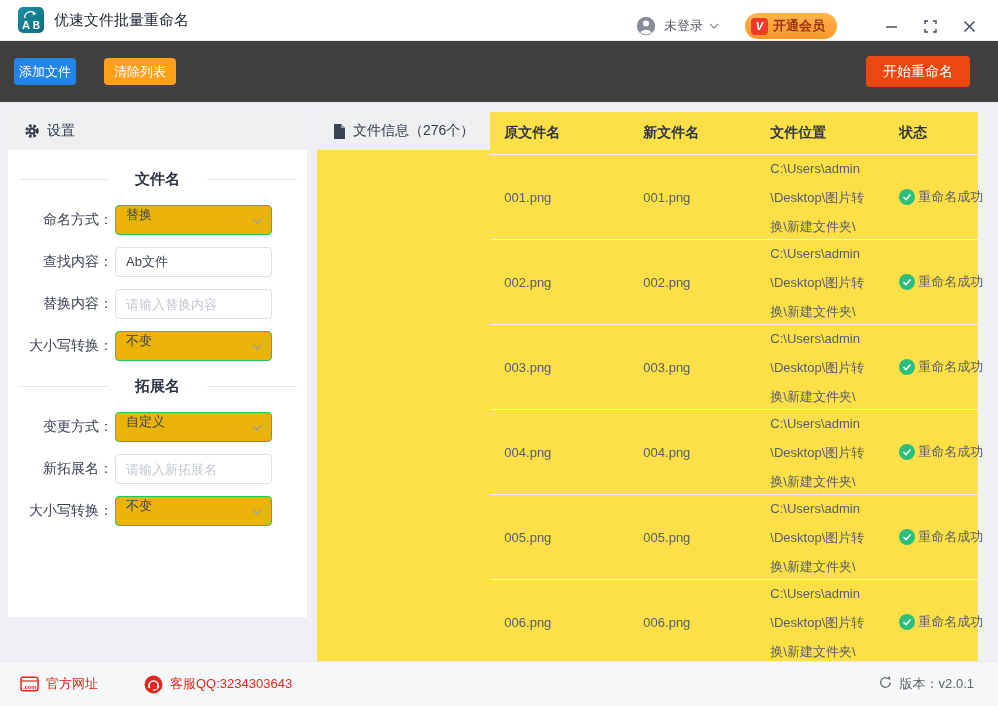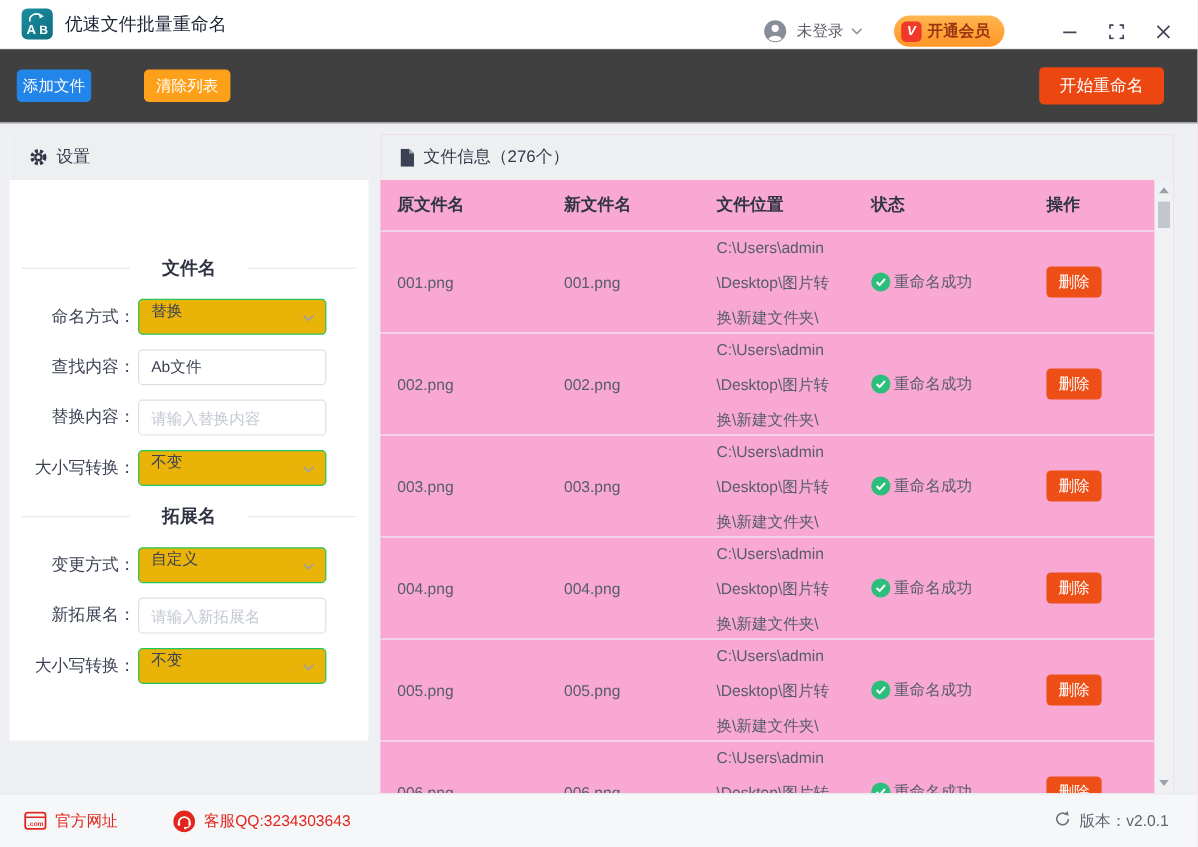--- a/index.html
+++ b/index.html
@@ -19,40 +19,40 @@
   .login-text { margin: 0 6px 0 8px; font-size: 13px; color: #5c6068; }
   .vip-pill { display: flex; align-items: center; height: 26px; border-radius: 13px; border: none; background: linear-gradient(180deg, #ffb54f, #ff9526); padding: 0 12px 0 6px; margin: 0 26px 0 26px; cursor: pointer; }
   .vip-badge { width: 17px; height: 17px; border-radius: 4px; background: var(--vip-badge-red, #f0392b); color: #fff; font-size: 11px; font-weight: bold; font-style: italic; display: flex; align-items: center; justify-content: center; margin-right: 5px; }
   .vip-label { font-size: 13px; font-weight: bold; color: #9a3512; }
   .win-btn { display: flex; align-items: center; justify-content: center; width: 22px; height: 22px; margin-left: 17px; cursor: pointer; }
 
   
   .toolbar { height: 62px; background: #404040; border-bottom: 1px solid #e7e9ed; display: flex; align-items: center; padding: 0 28px 0 14px; flex: none; }
   .btn { border: none; border-radius: 4px; color: #fff; cursor: pointer; font-family: inherit; }
   .btn-add { background: var(--accent-blue, #2285ea); font-size: 13px; height: 27px; padding: 0 5px; }
-  .btn-clear { background: var(--accent-orange, #ffa01a); font-size: 13px; height: 27px; padding: 0 10px; margin-left: 44px; }
+  .btn-clear { background: var(--accent-orange, #ffa01a); font-size: 13px; height: 27px; padding: 0 10px; margin-left: 28px; }
   .btn-start { background: var(--accent-red, #ed4711); font-size: 14px; height: 31px; padding: 0 17px; margin-left: auto; }
 
   
   .content { flex: 1; min-height: 0; display: flex; padding: 9px 20px 0 8px; gap: 10px; }
   .panel-header { height: 38px; background: #eeeff1; display: flex; align-items: center; padding: 0 16px; gap: 7px; font-size: 14px; color: #33384a; flex: none; }
 
   .settings-panel { width: 299px; height: 505px; background: #fff; flex: none; display: flex; flex-direction: column; }
-  .settings-body { padding-top: 4px; margin-top: 44px; }
+  .settings-body { padding-top: 4px; }
   .section-title-row { display: flex; align-items: center; margin: 16px 10px 16px; }
   .section-title-row .line { flex: 1; height: 1px; background: #e5e8ee; }
   .sec-title { margin: 0 27px; font-size: 15px; font-weight: bold; color: #2e3344; }
   .field { display: flex; align-items: center; justify-content: flex-end; margin-bottom: 12px; padding-right: 35px; }
   .field-label { font-size: 14px; color: #3c4254; margin-right: 2px; white-space: nowrap; }
   .select-box { position: relative; width: 157px; height: 30px; border: 1px solid #22c55e; border-radius: 4px; background: #eab308; display: flex; align-items: flex-start; padding: 0 24px 0 10px; font-size: 13px; color: #3c4254; cursor: pointer; }
   .select-box svg { position: absolute; right: 9px; top: 12px; }
   .text-input { width: 157px; height: 30px; border: 1px solid #dcdfe6; border-radius: 4px; padding: 0 10px; font-size: 13px; color: #3c4254; font-family: inherit; outline: none; }
   .text-input::placeholder { color: #c3c8d2; }
 
-  .file-panel { flex: 1; height: 549px; background: #f9a8d4; display: flex; flex-direction: column; min-width: 0; }
+  .file-panel { flex: 1; height: 549px; background: #fde047; display: flex; min-width: 0; }
   .table-wrap { flex: 1; min-height: 0; display: flex; }
   .table-area { flex: 1; min-width: 0; overflow: hidden; }
   .thead, .trow { display: flex; align-items: center; }
   .thead { height: 43px; border-bottom: 1px solid #ebeef5; font-size: 14px; font-weight: bold; color: #2f3443; }
   .trow { height: 85px; border-bottom: 1px solid #edeff3; font-size: 13px; color: #565c69; }
   .c1 { width: 138px; padding-left: 14px; flex: none; }
   .c2 { width: 129px; padding-left: 15px; flex: none; }
   .c3 { width: 131px; padding-left: 13px; flex: none; }
   .c4 { width: 140px; padding-left: 11px; flex: none; display: flex; align-items: center; }
   .c5 { flex: 1; padding-left: 17px; }

